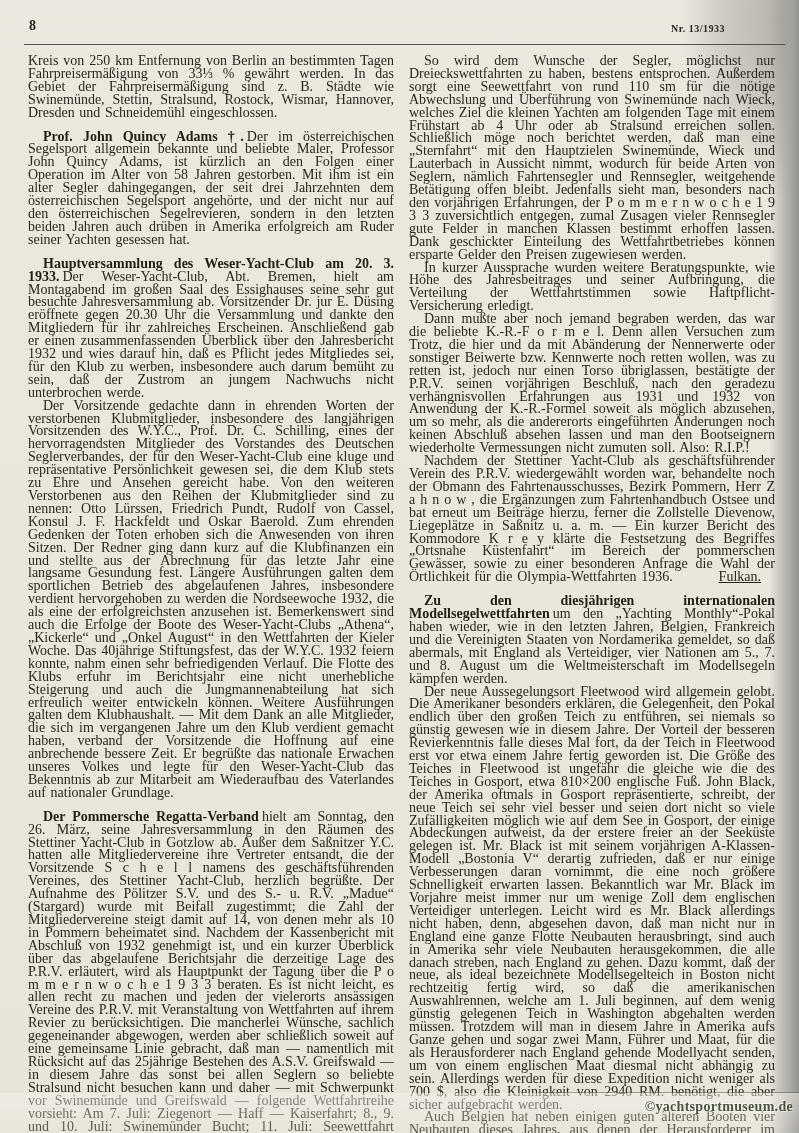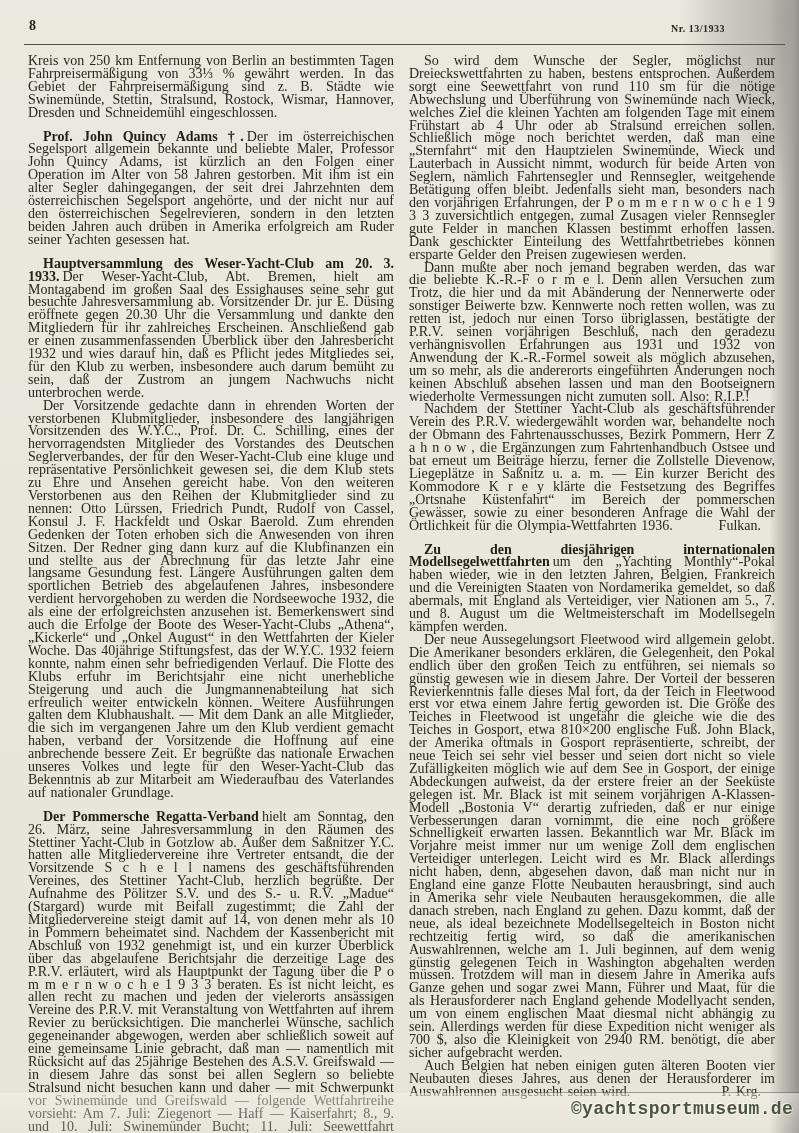--- a/index.html
+++ b/index.html
@@ -47,26 +47,26 @@
   }
   .col { width:366px; }
   .col p {
     margin:0; text-align:justify;
     font-size:14px; line-height:12.9px;
     word-spacing:1.2px;
   }
   .col p.indent { text-indent:15px; }
   .col p.gap { margin-top:11px; }
   .lead { font-weight:bold; margin-right:3px; color:#231e16; }
-  .sig { float:right; padding-right:14px; }
+  .sig { float:right; padding-right:14px;text-decoration:underline; }
   
   .watermark {
     position:absolute; top:1099px; right:6px;
-    font-family:Liberation Mono, monospace;
-    font-size:18px; font-weight:bold; letter-spacing:.3px;
+    font-family:Liberation Serif, serif;
+    font-size:14px; font-weight:bold; letter-spacing:.3px;
     color:#4a5540;
     text-shadow:-1px -1px 0 rgba(255,255,255,.65), 1px 1px 1px rgba(255,255,255,.5);
   }
 </style>
 </head>
 <body>
 
 <div class="page">
 
   <div class="corner-smudge"></div>
@@ -81,20 +81,21 @@
     <div class="col">
       <p><span>Kreis von 250 km Entfernung von Berlin an bestimmten Tagen Fahrpreisermäßigung von 33⅓ % gewährt werden. In das Gebiet der Fahrpreisermäßigung sind z. B. Städte wie Swinemünde, Stettin, Stralsund, Rostock, Wismar, Hannover, Dresden und Schneidemühl eingeschlossen.</span></p>
       <p class="indent gap"><b class="lead">Prof. John Quincy Adams †.</b><span>Der im österreichischen Segelsport allgemein bekannte und beliebte Maler, Professor John Quincy Adams, ist kürzlich an den Folgen einer Operation im Alter von 58 Jahren gestorben. Mit ihm ist ein alter Segler dahingegangen, der seit drei Jahrzehnten dem österreichischen Segelsport angehörte, und der nicht nur auf den österreichischen Segelrevieren, sondern in den letzten beiden Jahren auch drüben in Amerika erfolgreich am Ruder seiner Yachten gesessen hat.</span></p>
       <p class="indent gap"><b class="lead">Hauptversammlung des Weser-Yacht-Club am 20. 3. 1933.</b><span>Der Weser-Yacht-Club, Abt. Bremen, hielt am Montagabend im großen Saal des Essighauses seine sehr gut besuchte Jahresversammlung ab. Vorsitzender Dr. jur E. Düsing eröffnete gegen 20.30 Uhr die Versammlung und dankte den Mitgliedern für ihr zahlreiches Erscheinen. Anschließend gab er einen zusammenfassenden Überblick über den Jahresbericht 1932 und wies darauf hin, daß es Pflicht jedes Mitgliedes sei, für den Klub zu werben, insbesondere auch darum bemüht zu sein, daß der Zustrom an jungem Nachwuchs nicht unterbrochen werde.</span></p>
       <p class="indent"><span>Der Vorsitzende gedachte dann in ehrenden Worten der verstorbenen Klubmitglieder, insbesondere des langjährigen Vorsitzenden des W.Y.C., Prof. Dr. C. Schilling, eines der hervorragendsten Mitglieder des Vorstandes des Deutschen Seglerverbandes, der für den Weser-Yacht-Club eine kluge und repräsentative Persönlichkeit gewesen sei, die dem Klub stets zu Ehre und Ansehen gereicht habe. Von den weiteren Verstorbenen aus den Reihen der Klubmitglieder sind zu nennen: Otto Lürssen, Friedrich Pundt, Rudolf von Cassel, Konsul J. F. Hackfeldt und Oskar Baerold. Zum ehrenden Gedenken der Toten erhoben sich die Anwesenden von ihren Sitzen. Der Redner ging dann kurz auf die Klubfinanzen ein und stellte aus der Abrechnung für das letzte Jahr eine langsame Gesundung fest. Längere Ausführungen galten dem sportlichen Betrieb des abgelaufenen Jahres, insbesondere verdient hervorgehoben zu werden die Nordseewoche 1932, die als eine der erfolgreichsten anzusehen ist. Bemerkenswert sind auch die Erfolge der Boote des Weser-Yacht-Clubs „Athena“, „Kickerle“ und „Onkel August“ in den Wettfahrten der Kieler Woche. Das 40jährige Stiftungsfest, das der W.Y.C. 1932 feiern konnte, nahm einen sehr befriedigenden Verlauf. Die Flotte des Klubs erfuhr im Berichtsjahr eine nicht unerhebliche Steigerung und auch die Jungmannenabteilung hat sich erfreulich weiter entwickeln können. Weitere Ausführungen galten dem Klubhaushalt. — Mit dem Dank an alle Mitglieder, die sich im vergangenen Jahre um den Klub verdient gemacht haben, verband der Vorsitzende die Hoffnung auf eine anbrechende bessere Zeit. Er begrüßte das nationale Erwachen unseres Volkes und legte für den Weser-Yacht-Club das Bekenntnis ab zur Mitarbeit am Wiederaufbau des Vaterlandes auf nationaler Grundlage.</span></p>
       <p class="indent gap"><b class="lead">Der Pommersche Regatta-Verband</b><span>hielt am Sonntag, den 26. März, seine Jahresversammlung in den Räumen des Stettiner Yacht-Club in Gotzlow ab. Außer dem Saßnitzer Y.C. hatten alle Mitgliedervereine ihre Vertreter entsandt, die der Vorsitzende S c h e l l namens des geschäftsführenden Vereines, des Stettiner Yacht-Club, herzlich begrüßte. Der Aufnahme des Pölitzer S.V. und des S.- u. R.V. „Madue“ (Stargard) wurde mit Beifall zugestimmt; die Zahl der Mitgliedervereine steigt damit auf 14, von denen mehr als 10 in Pommern beheimatet sind. Nachdem der Kassenbericht mit Abschluß von 1932 genehmigt ist, und ein kurzer Überblick über das abgelaufene Berichtsjahr die derzeitige Lage des P.R.V. erläutert, wird als Hauptpunkt der Tagung über die P o m m e r n w o c h e  1 9 3 3 beraten. Es ist nicht leicht, es allen recht zu machen und jeden der vielerorts ansässigen Vereine des P.R.V. mit Veranstaltung von Wettfahrten auf ihrem Revier zu berücksichtigen. Die mancherlei Wünsche, sachlich gegeneinander abgewogen, werden aber schließlich soweit auf eine gemeinsame Linie gebracht, daß man — namentlich mit Rücksicht auf das 25jährige Bestehen des A.S.V. Greifswald — in diesem Jahre das sonst bei allen Seglern so beliebte Stralsund nicht besuchen kann und daher — mit Schwerpunkt vor Swinemünde und Greifswald — folgende Wettfahrtreihe vorsieht: Am 7. Juli: Ziegenort — Haff — Kaiserfahrt; 8., 9. und 10. Juli: Swinemünder Bucht; 11. Juli: Seewettfahrt Swinemünde — Adlergrund (bzw. Jasmund) — Wieck (Greifswald), für die großen Klassen; 12. Juli: Swinemünde — Bodden — Wieck, für die kleinen Klassen; 12. Juli: Stralsund — Wieck, Zubrin-</span></p>
     </div>
 
     <div class="col">
       <p class="indent"><span>So wird dem Wunsche der Segler, möglichst nur Dreieckswettfahrten zu haben, bestens entsprochen. Außerdem sorgt eine Seewettfahrt von rund 110 sm für die nötige Abwechslung und Überführung von Swinemünde nach Wieck, welches Ziel die kleinen Yachten am folgenden Tage mit einem Frühstart ab 4 Uhr oder ab Stralsund erreichen sollen. Schließlich möge noch berichtet werden, daß man eine „Sternfahrt“ mit den Hauptzielen Swinemünde, Wieck und Lauterbach in Aussicht nimmt, wodurch für beide Arten von Seglern, nämlich Fahrtensegler und Rennsegler, weitgehende Betätigung offen bleibt. Jedenfalls sieht man, besonders nach den vorjährigen Erfahrungen, der P o m m e r n w o c h e  1 9 3 3 zuversichtlich entgegen, zumal Zusagen vieler Rennsegler gute Felder in manchen Klassen bestimmt erhoffen lassen. Dank geschickter Einteilung des Wettfahrtbetriebes können ersparte Gelder den Preisen zugewiesen werden.</span></p>
+      <p class="indent"><span>In kurzer Aussprache wurden weitere Beratungspunkte, wie Höhe des Jahresbeitrages und seiner Aufbringung, die Verteilung der Wettfahrtstimmen sowie Haftpflicht-Versicherung erledigt.</span></p>
       <p class="indent"><span>Dann mußte aber noch jemand begraben werden, das war die beliebte K.-R.-F o r m e l. Denn allen Versuchen zum Trotz, die hier und da mit Abänderung der Nennerwerte oder sonstiger Beiwerte bzw. Kennwerte noch retten wollen, was zu retten ist, jedoch nur einen Torso übriglassen, bestätigte der P.R.V. seinen vorjährigen Beschluß, nach den geradezu verhängnisvollen Erfahrungen aus 1931 und 1932 von Anwendung der K.-R.-Formel soweit als möglich abzusehen, um so mehr, als die andererorts eingeführten Änderungen noch keinen Abschluß absehen lassen und man den Bootseignern wiederholte Vermessungen nicht zumuten soll. Also: R.I.P.!</span></p>
       <p class="indent"><span>Nachdem der Stettiner Yacht-Club als geschäftsführender Verein des P.R.V. wiedergewählt worden war, behandelte noch der Obmann des Fahrtenausschusses, Bezirk Pommern, Herr Z a h n o w , die Ergänzungen zum Fahrtenhandbuch Ostsee und bat erneut um Beiträge hierzu, ferner die Zollstelle Dievenow, Liegeplätze in Saßnitz u. a. m. — Ein kurzer Bericht des Kommodore K r e y klärte die Festsetzung des Begriffes „Ortsnahe Küstenfahrt“ im Bereich der pommerschen Gewässer, sowie zu einer besonderen Anfrage die Wahl der Örtlichkeit für die Olympia-Wettfahrten 1936.</span><span class="sig">Fulkan.</span></p>
       <p class="indent gap"><b class="lead">Zu den diesjährigen internationalen Modellsegelwettfahrten</b><span>um den „Yachting Monthly“-Pokal haben wieder, wie in den letzten Jahren, Belgien, Frankreich und die Vereinigten Staaten von Nordamerika gemeldet, so daß abermals, mit England als Verteidiger, vier Nationen am 5., 7. und 8. August um die Weltmeisterschaft im Modellsegeln kämpfen werden.</span></p>
       <p class="indent"><span>Der neue Aussegelungsort Fleetwood wird allgemein gelobt. Die Amerikaner besonders erklären, die Gelegenheit, den Pokal endlich über den großen Teich zu entführen, sei niemals so günstig gewesen wie in diesem Jahre. Der Vorteil der besseren Revierkenntnis falle dieses Mal fort, da der Teich in Fleetwood erst vor etwa einem Jahre fertig geworden ist. Die Größe des Teiches in Fleetwood ist ungefähr die gleiche wie die des Teiches in Gosport, etwa 810×200 englische Fuß. John Black, der Amerika oftmals in Gosport repräsentierte, schreibt, der neue Teich sei sehr viel besser und seien dort nicht so viele Zufälligkeiten möglich wie auf dem See in Gosport, der einige Abdeckungen aufweist, da der erstere freier an der Seeküste gelegen ist. Mr. Black ist mit seinem vorjährigen A-Klassen-Modell „Bostonia V“ derartig zufrieden, daß er nur einige Verbesserungen daran vornimmt, die eine noch größere Schnelligkeit erwarten lassen. Bekanntlich war Mr. Black im Vorjahre meist immer nur um wenige Zoll dem englischen Verteidiger unterlegen. Leicht wird es Mr. Black allerdings nicht haben, denn, abgesehen davon, daß man nicht nur in England eine ganze Flotte Neubauten herausbringt, sind auch in Amerika sehr viele Neubauten herausgekommen, die alle danach streben, nach England zu gehen. Dazu kommt, daß der neue, als ideal bezeichnete Modellsegelteich in Boston nicht rechtzeitig fertig wird, so daß die amerikanischen Auswahlrennen, welche am 1. Juli beginnen, auf dem wenig günstig gelegenen Teich in Washington abgehalten werden müssen. Trotzdem will man in diesem Jahre in Amerika aufs Ganze gehen und sogar zwei Mann, Führer und Maat, für die als Herausforderer nach England gehende Modellyacht senden, um von einem englischen Maat diesmal nicht abhängig zu sein. Allerdings werden für diese Expedition nicht weniger als 700 $, also die Kleinigkeit von 2940 RM. benötigt, die aber sicher aufgebracht werden.</span></p>
       <p class="indent"><span>Auch Belgien hat neben einigen guten älteren Booten vier Neubauten dieses Jahres, aus denen der Herausforderer im Auswahlrennen ausgesucht seien wird.</span><span class="sig">P. Krg.</span></p>
     </div>
 
   </div>
 
   <div class="bottom-line"></div>

